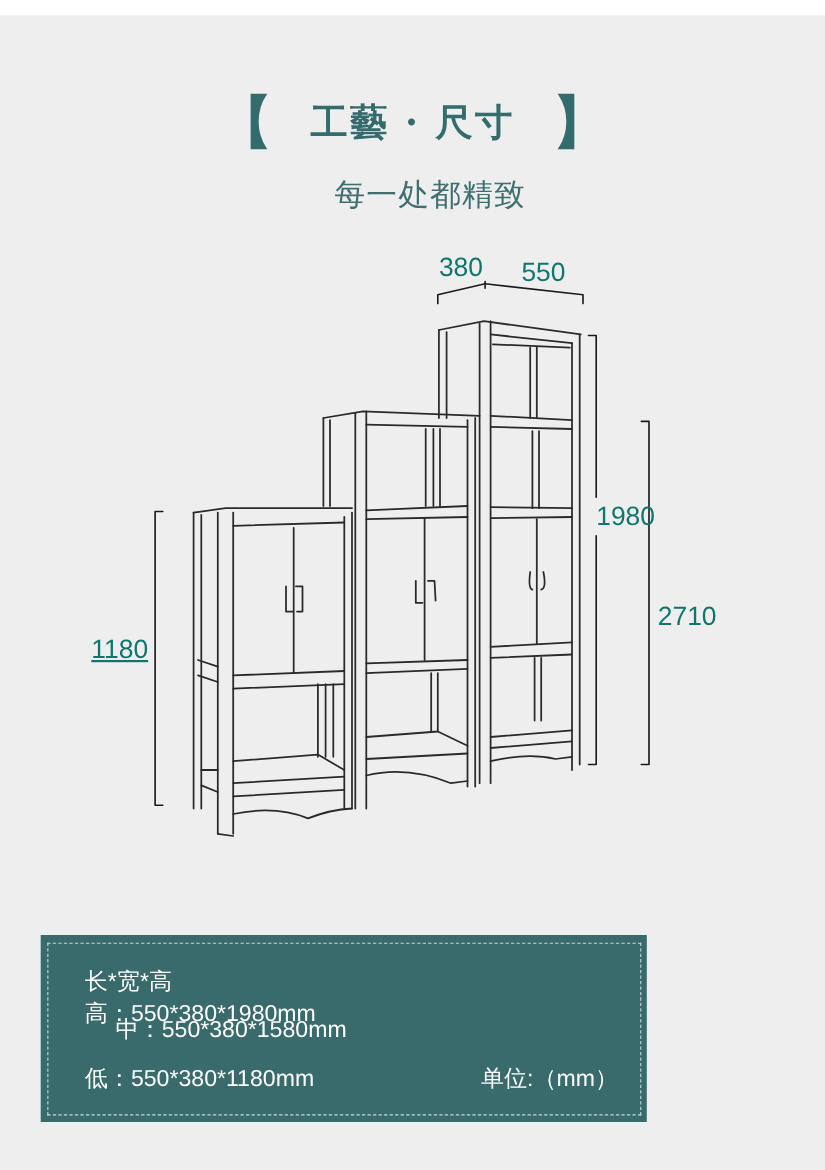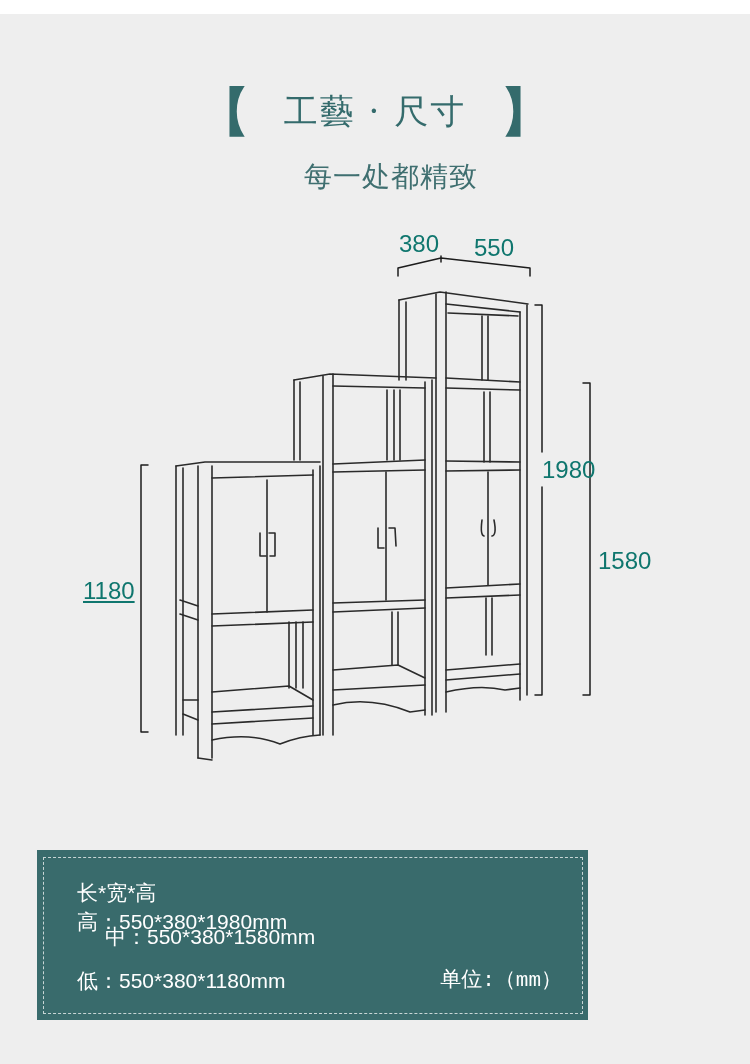--- a/index.html
+++ b/index.html
@@ -10,21 +10,21 @@
   }
   .top-strip { position:absolute; left:0; top:0; width:750px; height:14px; background:#ffffff; }
   .title-row {
     position:absolute; left:0; top:80px; width:750px; height:64px;
     display:flex; justify-content:center; align-items:center;
     color:#346b6c;
   }
   .bracket { font-size:52px; font-weight:bold; line-height:1; font-family:"DejaVu Serif", serif; }
   .title-text {
     font-family:"DejaVu Serif", "Liberation Serif", serif;
-    font-weight:normal; font-size:34px; letter-spacing:2px;
+    font-weight:bold; font-size:34px; letter-spacing:2px;
     margin:0 34px;
   }
   .subtitle {
     position:absolute; left:0; top:158px; width:750px; text-align:center;
     color:#3f6f70; font-size:28px; letter-spacing:1px;padding-left:16px;
   }
   .dim-label {
     position:absolute; color:#0f766e; font-family:"Liberation Sans", sans-serif;
     font-size:24px; line-height:1;
   }
@@ -36,21 +36,21 @@
   .spec-inner {
     position:absolute; left:6px; top:7px; right:5px; bottom:6px;
     border:1px dashed #c8d6d6;
   }
   .spec-line {
     position:absolute; left:40px; color:#ffffff; font-size:21px; line-height:1;
     font-family:"Liberation Sans", "DejaVu Sans", sans-serif;
   }
   .spec-unit {
     position:absolute; right:26px; top:120px; color:#ffffff; font-size:21px; line-height:1;
-    font-family:Liberation Mono, monospace;
+    font-family:Liberation Sans, sans-serif;
   }
 </style>
 </head>
 <body>
 
 <div class="top-strip"></div>
 
 <div class="title-row">
   <span class="bracket">【</span>
   <span class="title-text">工藝 · 尺寸</span>
@@ -139,21 +139,21 @@
     <path d="M183 700 L198 700 M183 714 L198 720"></path>
     <path d="M212 740 Q250 732 280 744 Q300 736 320 735"></path>
     <path d="M198 758 L212 760"></path>
   </g>
 </svg>
 
 <div class="dim-label" style="left:399px; top:232px;">380</div>
 <div class="dim-label" style="left:474px; top:236px;">550</div>
 <div class="dim-label" style="left:83px; top:579px;text-decoration:underline;">1180</div>
 <div class="dim-label" style="left:532px; top:458px;margin-left:10px;">1980</div>
-<div class="dim-label" style="left:598px; top:549px;">1580</div>
+<div class="dim-label" style="left:598px; top:549px;">2710</div>
 
 <div class="spec-box">
   <div class="spec-inner"></div>
   <div class="spec-line" style="top:32px;">长*宽*高</div>
   <div class="spec-line" style="top:61px;">高：550*380*1980mm</div>
   <div class="spec-line" style="top:76px;margin-left:28px;">中：550*380*1580mm</div>
   <div class="spec-line" style="top:120px;">低：550*380*1180mm</div>
   <div class="spec-unit">单位:（mm）</div>
 </div>
 

